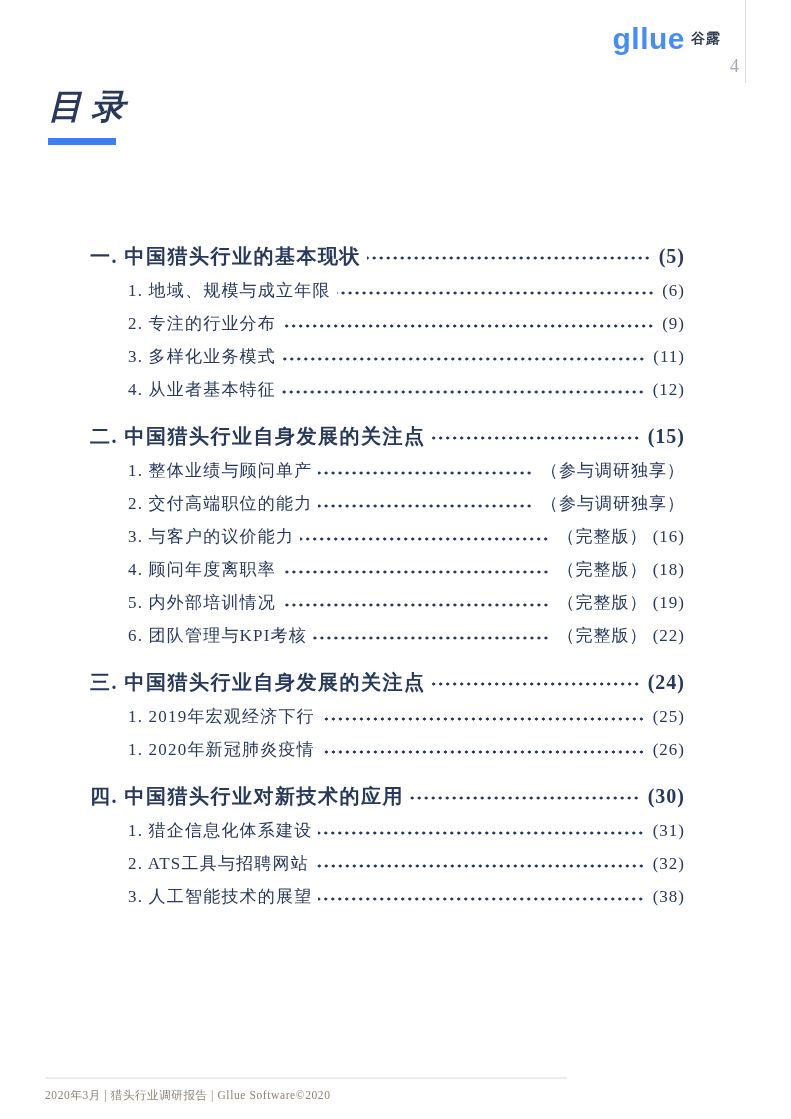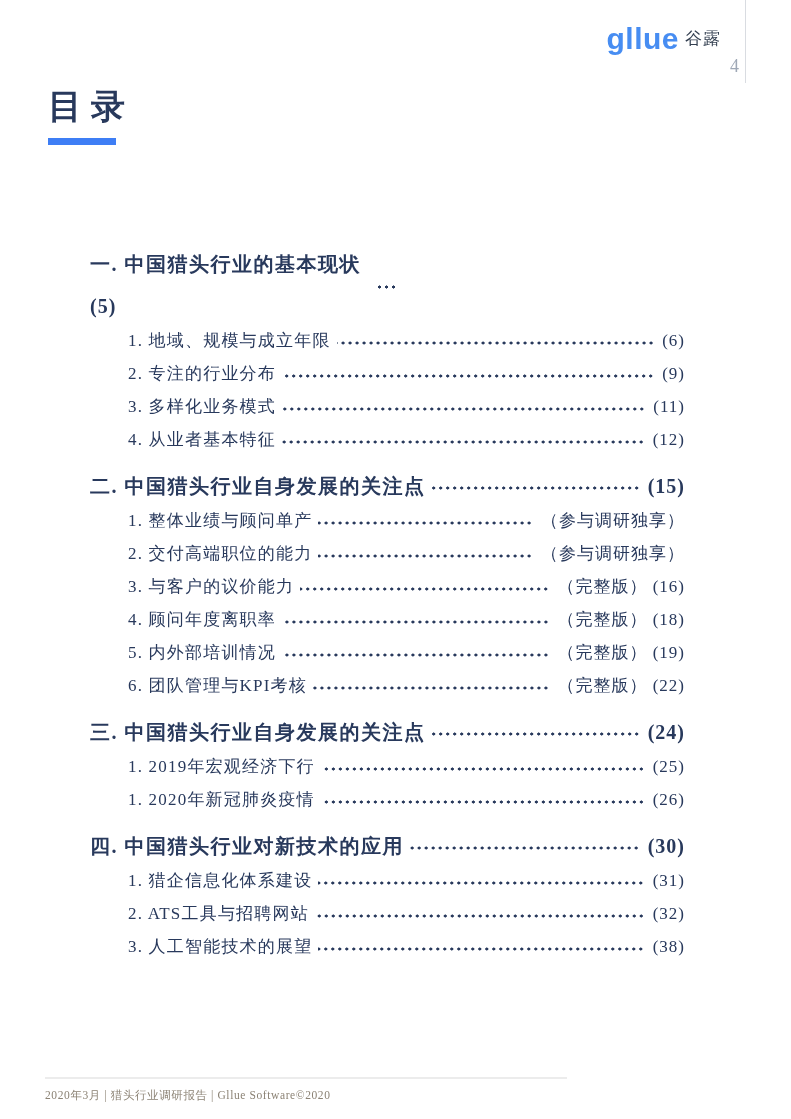--- a/index.html
+++ b/index.html
@@ -27,56 +27,57 @@
     position:absolute;top:24px;right:70px;
     display:flex;align-items:center;gap:6px;
     white-space:nowrap;
   }
   .logo-en{
     font-family:"Liberation Sans","DejaVu Sans",sans-serif;
     font-weight:bold;font-size:30px;line-height:30px;
     color:var(--logo-blue);letter-spacing:0.5px;
   }
   .logo-cn{
-    font-weight:normal;font-size:17px;line-height:26px;
+    font-weight:bold;font-size:14px;line-height:26px;
     color:var(--logo-dark);letter-spacing:1px;
   }
   .page-num{
     position:absolute;top:56px;right:52px;
     font-size:18px;color:var(--pagenum-gray);
   }
   .v-rule{
     position:absolute;top:0;left:745px;
     width:1px;height:83px;background:var(--vrule-gray);
   }
 
   
   .doc-title{
     position:absolute;top:84px;left:48px;margin:0;
     font-size:34px;font-weight:bold;letter-spacing:9px;
     color:var(--navy);
+    font-style:italic;
   }
   .title-bar{
     position:absolute;top:138px;left:48px;
     width:68px;height:7px;background:var(--accent);
   }
 
   
   .toc{
     position:absolute;top:234px;left:90px;right:106px;
   }
   .toc-row{
     display:flex;align-items:baseline;
     white-space:nowrap;
   }
   .toc-row.lvl1{
     font-size:20px;font-weight:bold;line-height:28px;
     margin-top:20px;letter-spacing:1.5px;
   }
-  .toc-row.lvl1:first-child{margin-top:16px;flex-direction:column;}
+  .toc-row.lvl1:first-child{margin-top:8px;}
   .toc-row.lvl2{
     font-size:17px;line-height:24px;margin-top:9px;
     padding-left:38px;letter-spacing:1.2px;
   }
   .t-label{flex:0 0 auto;}
   .t-dots{
     flex:1 1 auto;height:10px;align-self:center;
     margin:4px 8px 0 6px;min-width:20px;
     background-image:radial-gradient(circle,var(--navy) 1.4px,transparent 1.7px);
     background-size:7px 10px;

